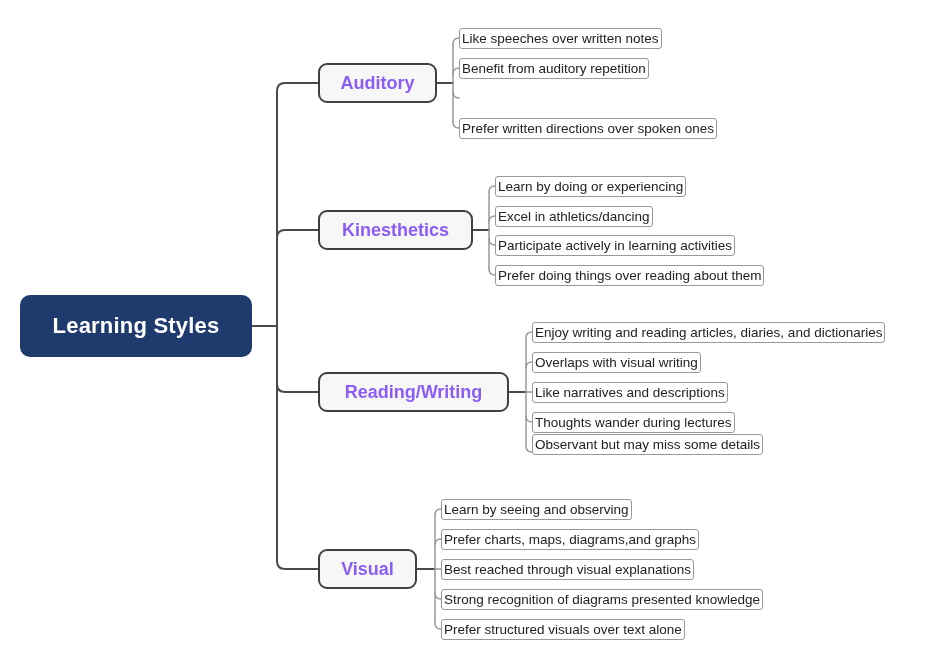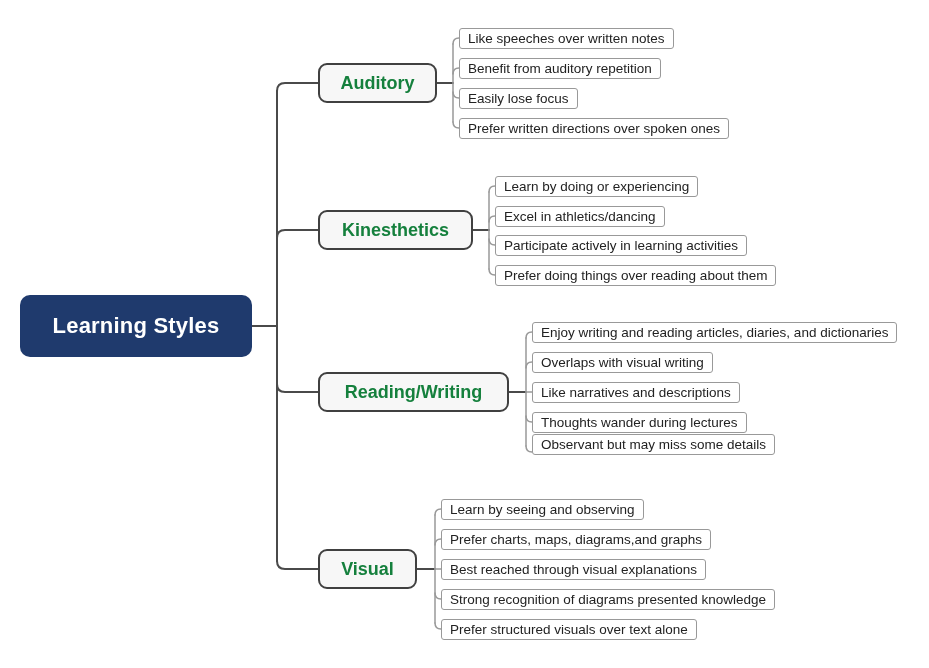--- a/index.html
+++ b/index.html
@@ -12,25 +12,25 @@
   .node{
     position:absolute;display:flex;align-items:center;justify-content:center;
     box-sizing:border-box;white-space:nowrap;
   }
   .root{
     background:var(--root-bg,#1f3a6d);color:var(--root-text,#ffffff);
     border-radius:10px;font-weight:bold;font-size:22px;letter-spacing:.2px;
   }
   .branch{
     background:var(--branch-bg,#f7f7f7);border:2px solid var(--branch-border,#404040);
-    border-radius:9px;font-weight:bold;font-size:18px;color:#15803d;
+    border-radius:9px;font-weight:bold;font-size:18px;color:#8b5cf6;
   }
   .leaf{
     background:var(--leaf-bg,#ffffff);border:1.5px solid var(--leaf-border,#999999);
-    border-radius:3px;font-size:13.5px;color:#222222;padding:0 8px;
+    border-radius:3px;font-size:13.5px;color:#222222;padding:0 2px;
     justify-content:flex-start;
   }
   .node span{pointer-events:none;}
 </style>
 </head>
 <body>
 
 <div id="canvas">
     <svg width="929" height="668" id="connector-svg">
       <path d="M 252 326 H 277" fill="none" stroke="#4a4a4a" stroke-width="2" stroke-linecap="round"></path>
@@ -70,23 +70,20 @@
       <span>Learning Styles</span>
     </div>
     <div class="node branch" style="left: 318px; top: 63px; width: 119px; height: 40px;">
       <span>Auditory</span>
     </div>
     <div class="node leaf" style="left: 459px; top: 27.5px; height: 21px;">
       <span>Like speeches over written notes</span>
     </div>
     <div class="node leaf" style="left: 459px; top: 57.5px; height: 21px;">
       <span>Benefit from auditory repetition</span>
-    </div>
-    <div class="node leaf" style="left: 459px; top: 87.5px; height: 21px;">
-      <span>Easily lose focus</span>
     </div>
     <div class="node leaf" style="left: 459px; top: 117.5px; height: 21px;">
       <span>Prefer written directions over spoken ones</span>
     </div>
     <div class="node branch" style="left: 318px; top: 210px; width: 155px; height: 40px;">
       <span>Kinesthetics</span>
     </div>
     <div class="node leaf" style="left: 495px; top: 175.5px; height: 21px;">
       <span>Learn by doing or experiencing</span>
     </div>

